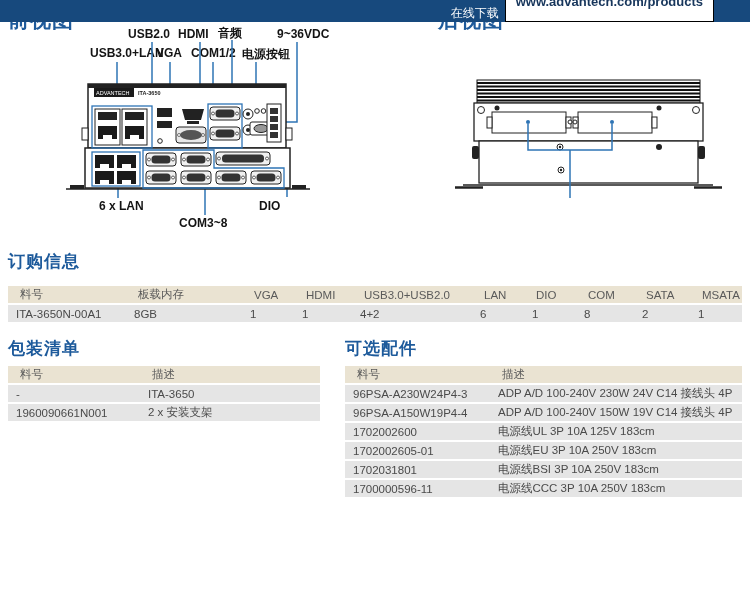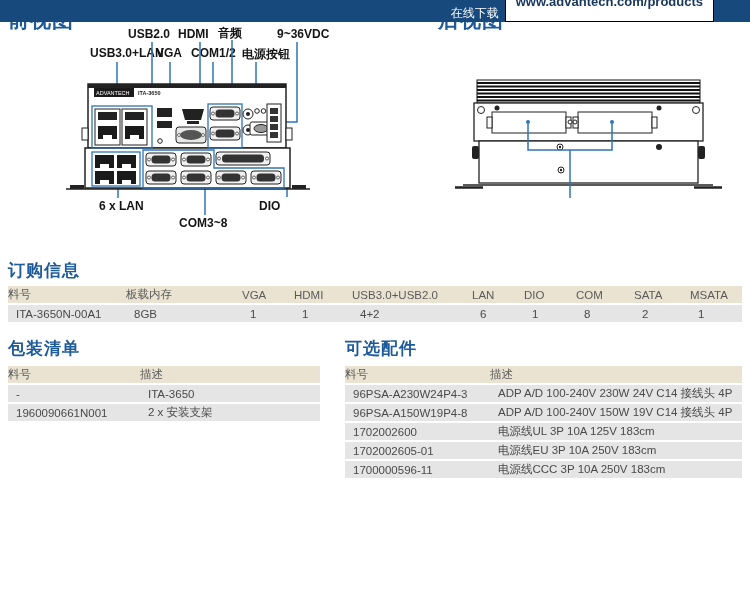--- a/index.html
+++ b/index.html
@@ -5,21 +5,21 @@
   html,body{margin:0;padding:0;background:#fff;}
   .page{position:relative;width:750px;height:591px;background:#fff;overflow:hidden;
         font-family:"Liberation Sans","DejaVu Sans",sans-serif;}
   .view-title{position:absolute;color:#1d5a9b;font-size:21px;font-weight:bold;letter-spacing:1px;}
   .section-title{position:absolute;color:#1d5a9b;font-size:17px;font-weight:bold;letter-spacing:1px;}
   .port-label{position:absolute;font-size:12px;font-weight:bold;color:#141414;white-space:nowrap;}
   .exp-label{position:absolute;font-size:12.5px;font-weight:bold;color:#141414;white-space:nowrap;}
   .diagram-svg{position:absolute;}
   table.data-table{position:absolute;border-collapse:separate;border-spacing:0;table-layout:fixed;
         font-size:11.5px;color:#4a4a4a;}
-  table.data-table th{background:#eae3d2;font-weight:normal;text-align:left;padding:1px 0;
+  table.data-table th{background:#eae3d2;font-weight:normal;text-align:left;padding:1px 12px;
         height:15px;color:#5a5a5a;border-bottom:2px solid #fff;overflow:hidden;white-space:nowrap;}
   table.data-table td{padding:1px 8px;height:15px;border-bottom:2px solid #fff;overflow:hidden;white-space:nowrap;}
   tr.row-gray td{background:#e5e5e5;}
   tr.row-light td{background:#e5e5e5;}
   .footer-bar{position:absolute;left:0;top:549;width:750px;height:22px;background:#17497d;
         display:flex;align-items:flex-end;justify-content:flex-end;}
   .download-label{color:#ffffff;font-size:12px;margin-right:6px;}
   .url-box{background:#ffffff;border:1px solid #000;color:#17365c;font-weight:bold;font-size:13px;
         padding:11px 10px;height:17px;line-height:17px;margin-right:36px;}
 </style>
@@ -206,21 +206,21 @@
 
     <g stroke="#2e74b5" stroke-width="1.5" fill="none">
       <circle cx="528" cy="122" r="2" fill="#2e74b5" stroke="none"></circle>
       <circle cx="612" cy="122" r="2" fill="#2e74b5" stroke="none"></circle>
       <polyline points="528,124 528,150 612,150 612,124"></polyline>
       <line x1="570" y1="150" x2="570" y2="198"></line>
     </g>
   </svg>
 
 
-  <div class="section-title" style="left:8px;top:259px;">订购信息</div>
+  <div class="section-title" style="left:8px;top:250px;">订购信息</div>
 
   <table class="data-table" style="left:8px;top:286px;width:734px;">
     <colgroup>
       <col style="width:118px">
         <col style="width:116px">
         <col style="width:52px">
         <col style="width:58px">
       <col style="width:120px">
         <col style="width:52px">
         <col style="width:52px">
@@ -295,30 +295,34 @@
         <th>料号</th>
         <th>描述</th>
       </tr>
     </thead>
     <tbody>
       <tr class="row-gray">
         <td>96PSA-A230W24P4-3</td>
         <td>ADP A/D 100-240V 230W 24V C14 接线头 4P</td>
       </tr>
       <tr class="row-light">
-        <td>96PSA-A150W19P4-8</td>
+        <td>96PSA-A150W19P4-4</td>
         <td>ADP A/D 100-240V 150W 19V C14 接线头 4P</td>
       </tr>
       <tr class="row-gray">
         <td>1702002600</td>
         <td>电源线UL 3P 10A 125V 183cm</td>
       </tr>
       <tr class="row-light">
         <td>1702002605-01</td>
         <td>电源线EU 3P 10A 250V 183cm</td>
+      </tr>
+      <tr class="row-gray">
+        <td>1702031801</td>
+        <td>电源线BSI 3P 10A 250V 183cm</td>
       </tr>
       <tr class="row-light">
         <td>1700000596-11</td>
         <td>电源线CCC 3P 10A 250V 183cm</td>
       </tr>
     </tbody>
   </table>
 
   <div class="footer-bar">
     <span class="download-label">在线下载</span>

